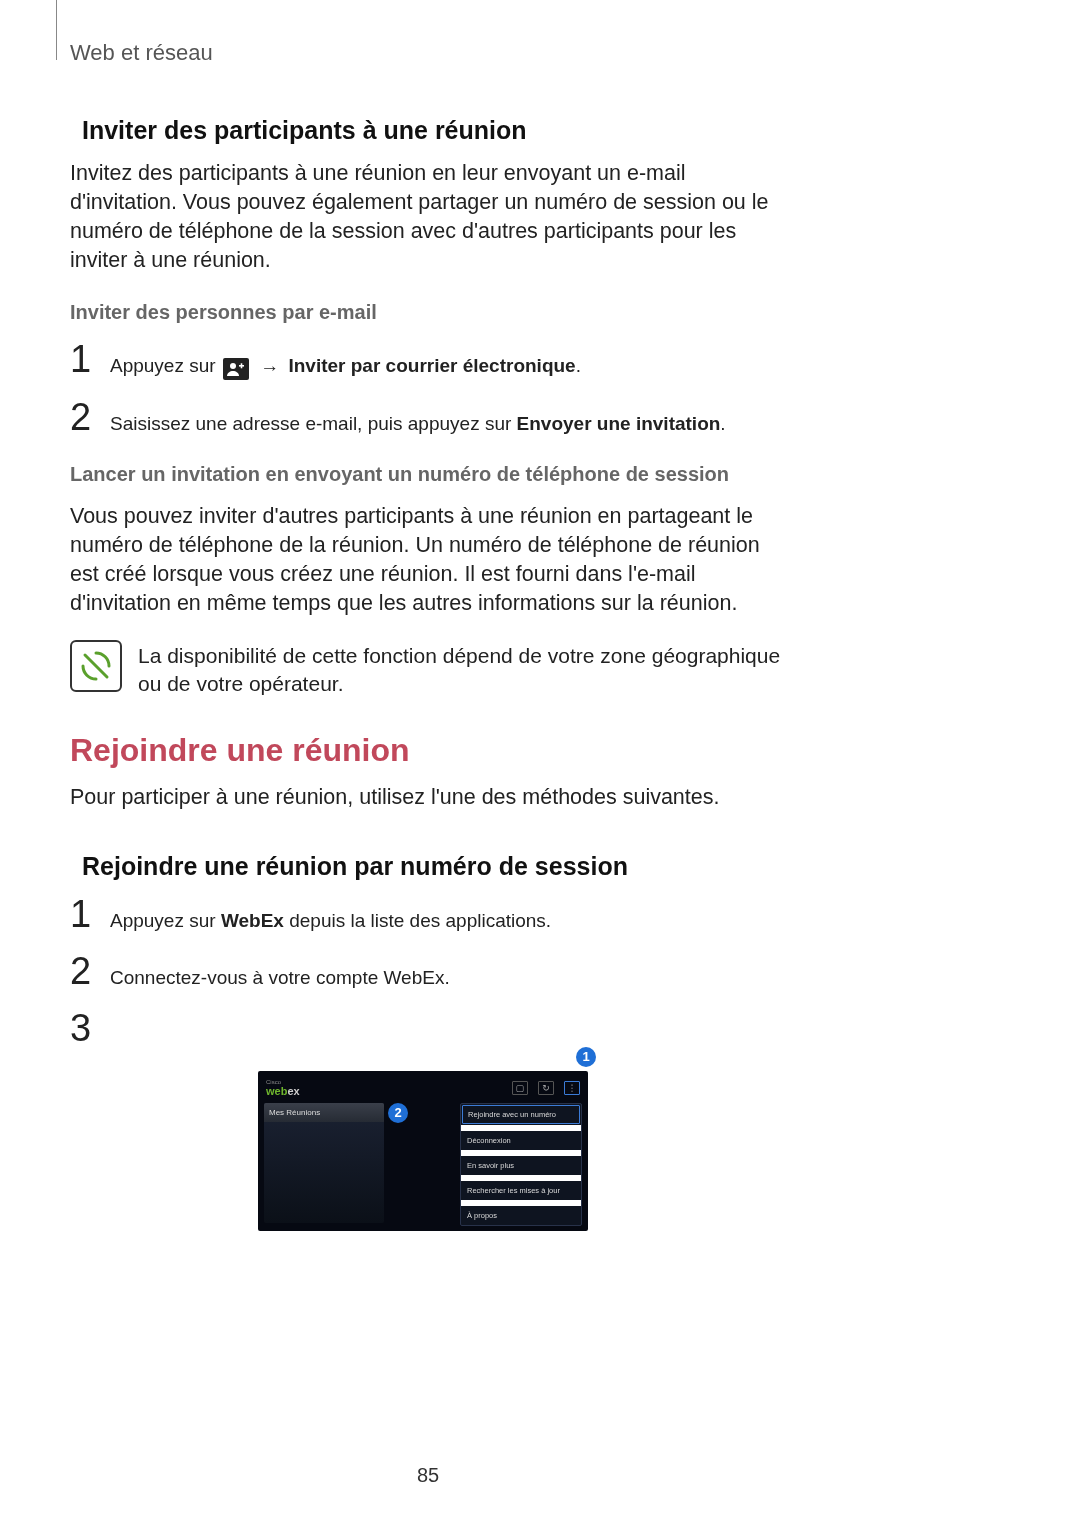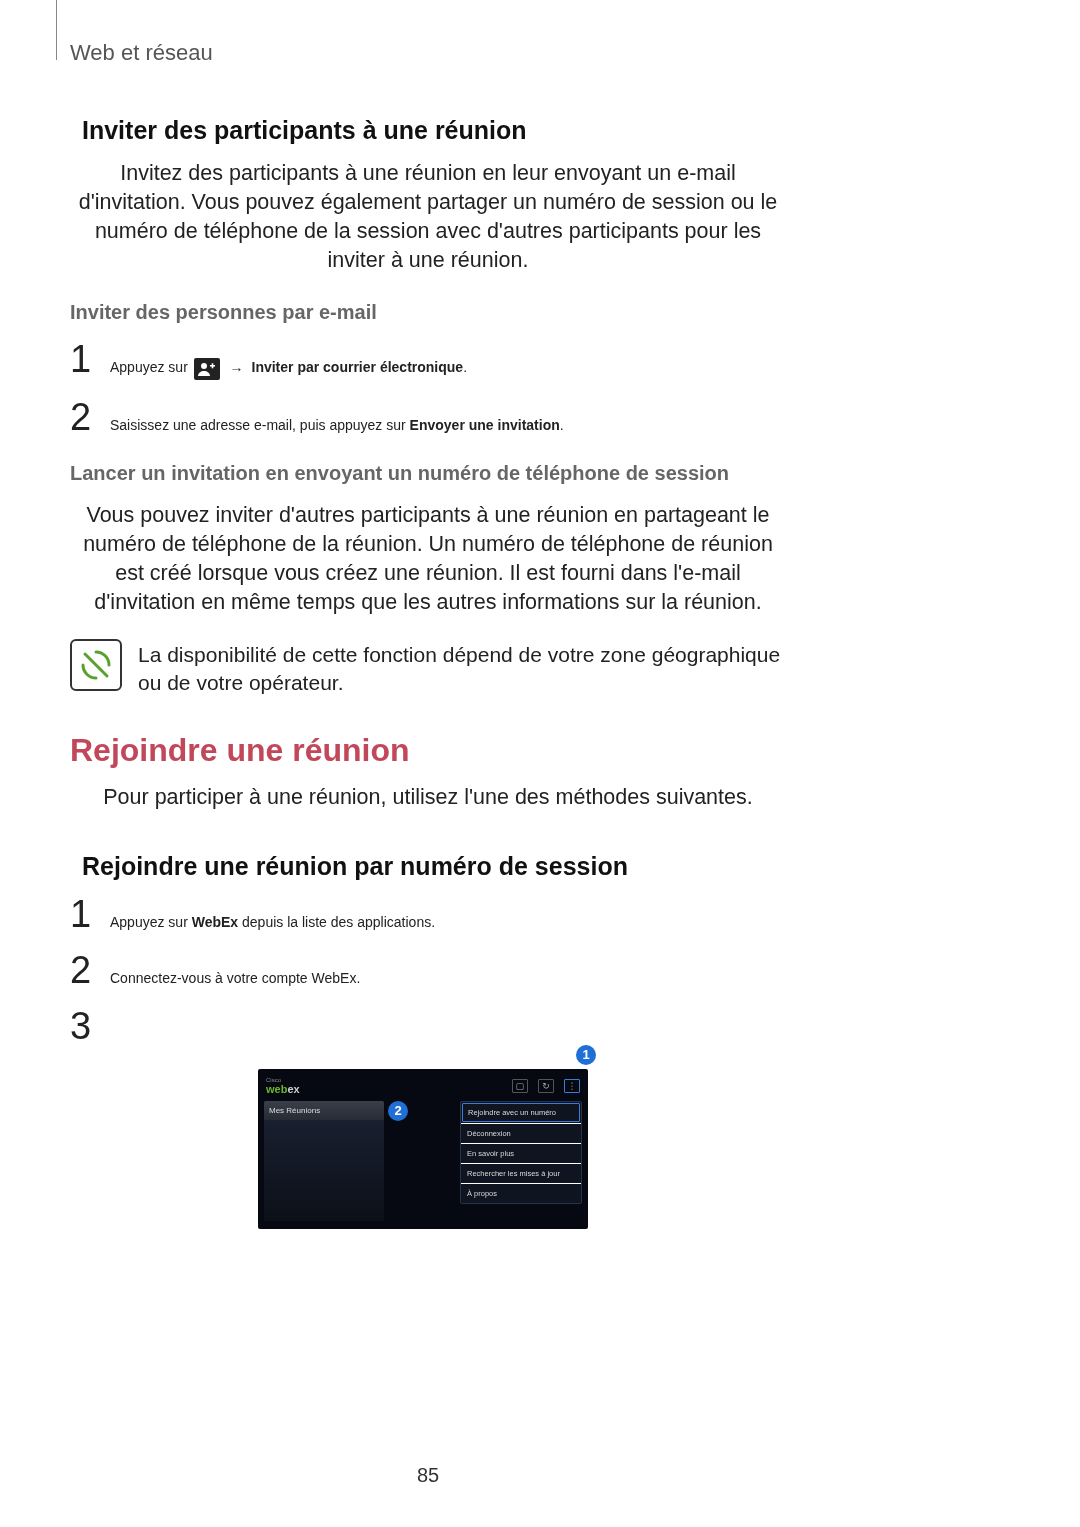--- a/index.html
+++ b/index.html
@@ -36,21 +36,20 @@
     font-weight: 700;
     margin: 40px 0 14px 12px;
     color: #111;
   }
   p.body {
     font-size: 21.5px;
     line-height: 1.35;
     margin: 0 0 22px 0;
     color: #222;
     font-weight: 400;
-    text-align: center;
   }
   h4.sub-grey {
     font-size: 20px;
     font-weight: 700;
     color: #666;
     margin: 26px 0 16px 0;
   }
   .step-row {
     display: flex;
     align-items: baseline;
@@ -59,21 +58,21 @@
   .step-num {
     font-size: 38px;
     font-weight: 400;
     color: #222;
     width: 40px;
     flex-shrink: 0;
     line-height: 1;
     font-family: "Segoe UI Light", "Helvetica Neue", Arial, sans-serif;
   }
   .step-body {
-    font-size: 14px;
+    font-size: 19px;
     line-height: 1.35;
     color: #222;
     padding-top: 6px;
   }
   .step-body .bold { font-weight: 700; }
   .inline-icon {
     display: inline-flex;
     vertical-align: -4px;
     width: 26px;
     height: 22px;
@@ -181,21 +180,21 @@
     width: 120px;
     background: #0e1420;
     border: 1px solid #28324a;
     font-size: 7.5px;
     color: #d8d8d8;
     border-radius: 2px;
     overflow: hidden;
   }
   .dropdown .dd-item {
     padding: 5px 6px;
-    border-top: 1px solid #ffffff;
+    border-top: 6px solid #ffffff;
   }
   .dropdown .dd-item:first-child {
     border: 1px solid #3b7bd6;
     border-radius:1px;
     margin:1px;
     padding:4px 5px;
   }
   .callout {
     position: absolute;
     width: 20px; height: 20px;

